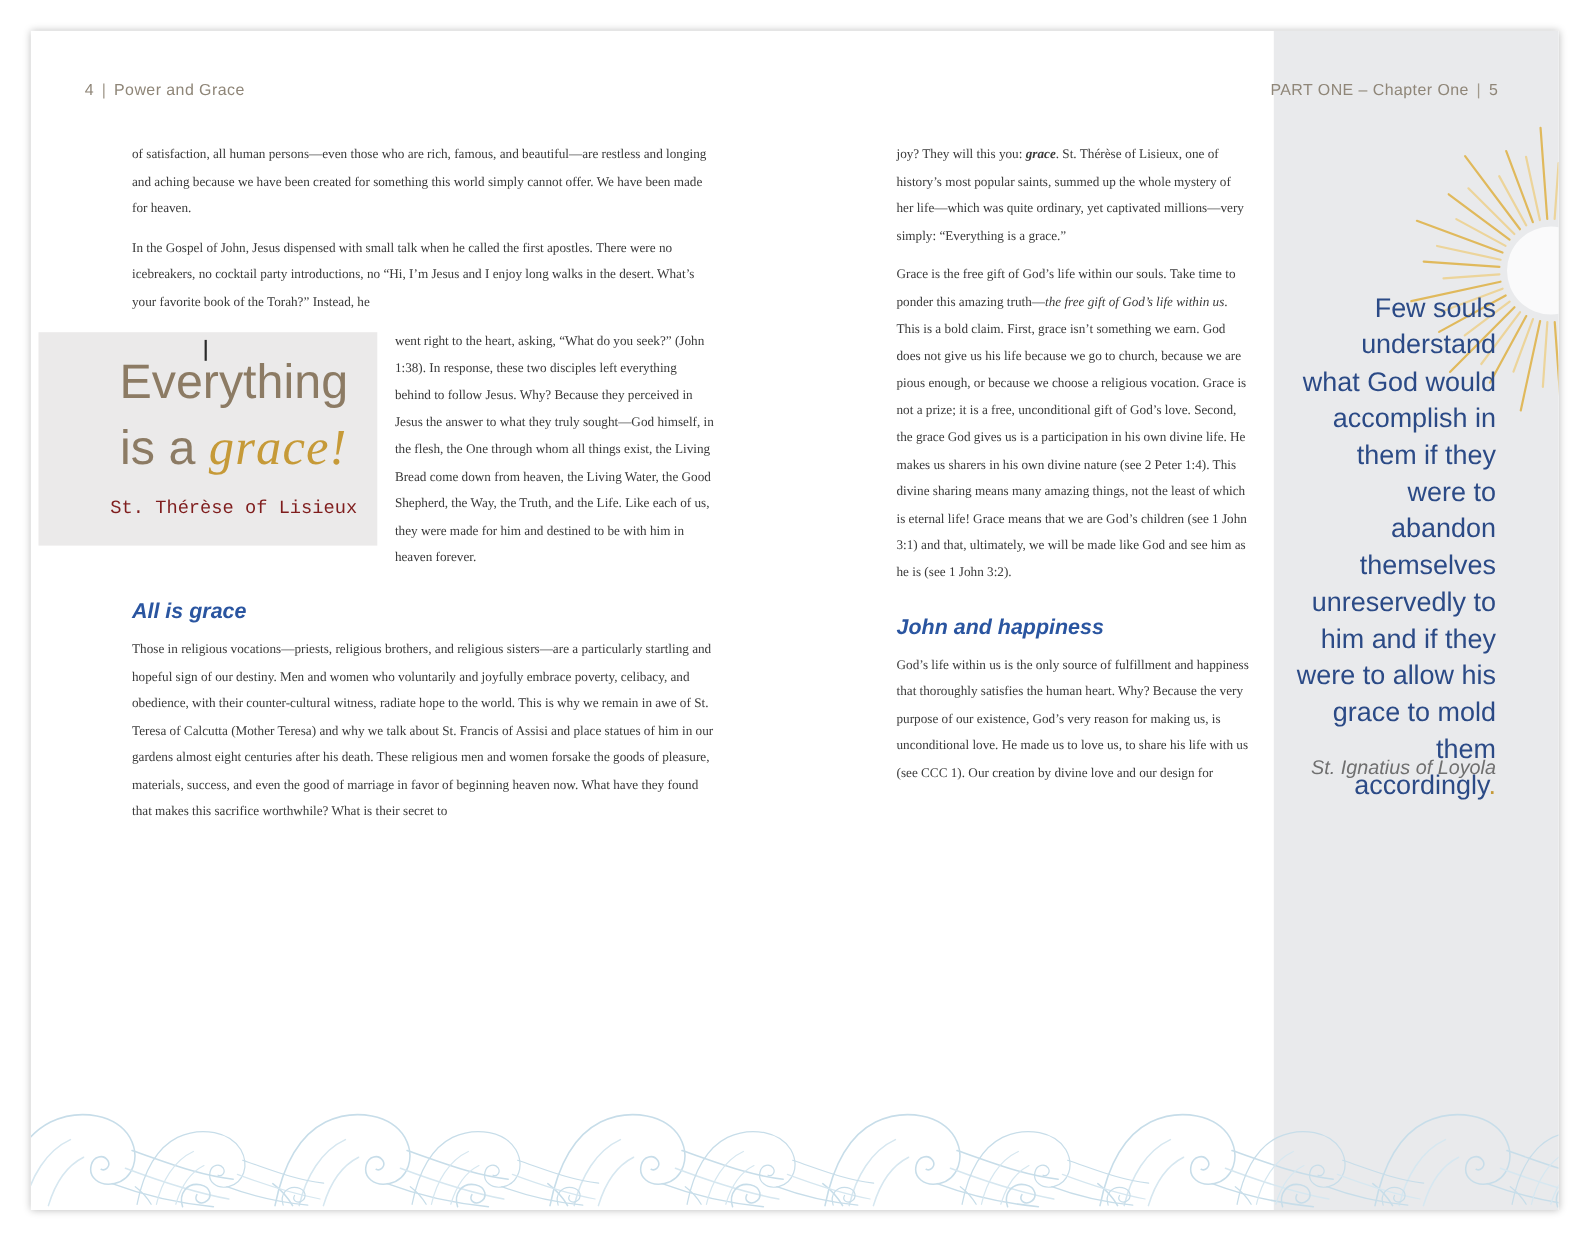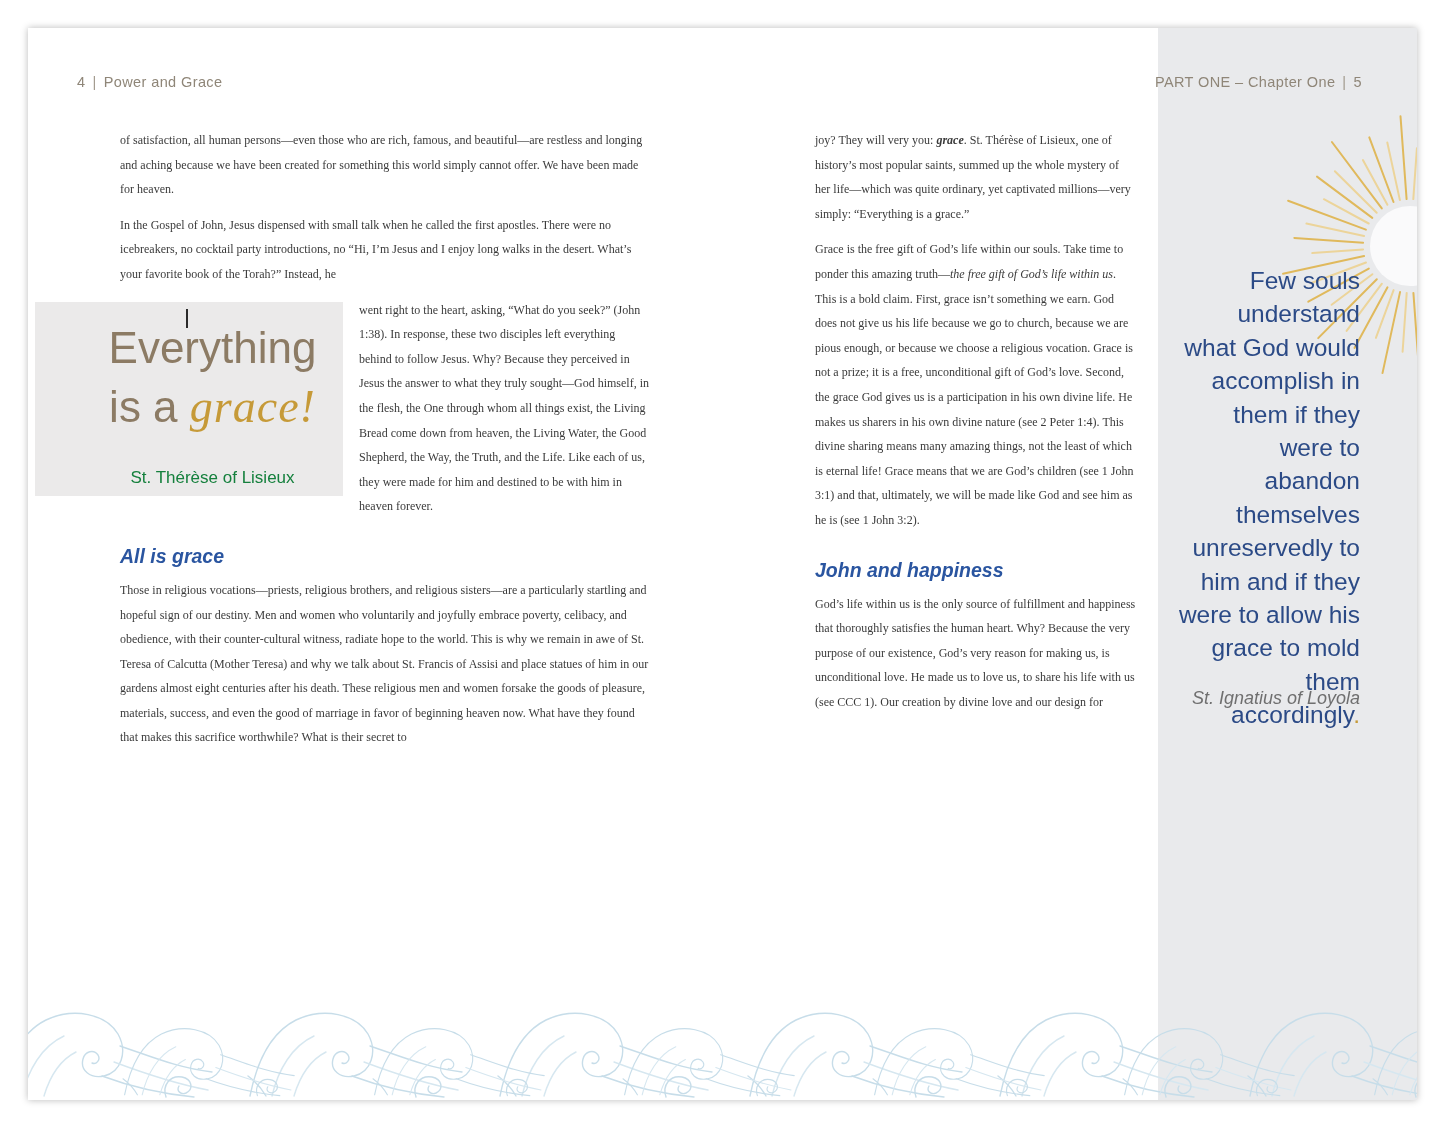--- a/index.html
+++ b/index.html
@@ -47,22 +47,22 @@
   }
   .callout-title{
     font-family:"Liberation Sans",sans-serif;font-size:44px;line-height:59px;
     color:#8c7b64;
   }
   .callout-script{
     font-family:Liberation Serif, serif;font-style:italic;font-size:46px;
     color:#c69a38;letter-spacing:1px;
   }
   .callout-attr{
-    margin-top:32px;font-family:Liberation Sans, sans-serif;font-size:17px;
-    color:#15803d;
+    margin-top:16px;font-family:Liberation Mono, monospace;font-size:17px;
+    color:#7f1d1d;
   }
   
   .seg-i{font-style:italic;}
   .seg-bi{font-style:italic;font-weight:bold;}
   .seg-gold{color:#c69a38;}
   
   .caret{position:absolute;left:158px;top:281px;width:2px;height:19px;background:#2b2b2b;}
   
   .waves{position:absolute;left:0;bottom:0;width:1389px;height:90px;}
 </style>
@@ -152,21 +152,21 @@
       <div class="callout-title">Everything</div>
       <div class="callout-title"><span>is a</span> <span class="callout-script">grace!</span></div>
       <div class="callout-attr">St. Thérèse of Lisieux</div>
     </div>
     <p>went right to the heart, asking, “What do you seek?” (John 1:38). In response, these two disciples left everything behind to follow Jesus. Why? Because they perceived in Jesus the answer to what they truly sought—God himself, in the flesh, the One through whom all things exist, the Living Bread come down from heaven, the Living Water, the Good Shepherd, the Way, the Truth, and the Life. Like each of us, they were made for him and destined to be with him in heaven forever.</p>
     <div class="section-head">All is grace</div>
     <p>Those in religious vocations—priests, religious brothers, and religious sisters—are a particularly startling and hopeful sign of our destiny. Men and women who voluntarily and joyfully embrace poverty, celibacy, and obedience, with their counter-cultural witness, radiate hope to the world. This is why we remain in awe of St. Teresa of Calcutta (Mother Teresa) and why we talk about St. Francis of Assisi and place statues of him in our gardens almost eight centuries after his death. These religious men and women forsake the goods of pleasure, materials, success, and even the good of marriage in favor of beginning heaven now. What have they found that makes this sacrifice worthwhile? What is their secret to</p>
   </div>
 
   <div class="col col-mid">
-    <p><span>joy? They will very you: </span><span class="seg-bi">grace</span><span>. St. Thérèse of Lisieux, one of history’s most popular saints, summed up the whole mystery of her life—which was quite ordinary, yet captivated millions—very simply: “Everything is a grace.”</span></p>
+    <p><span>joy? They will this you: </span><span class="seg-bi">grace</span><span>. St. Thérèse of Lisieux, one of history’s most popular saints, summed up the whole mystery of her life—which was quite ordinary, yet captivated millions—very simply: “Everything is a grace.”</span></p>
     <p><span>Grace is the free gift of God’s life within our souls. Take time to ponder this amazing truth—</span><span class="seg-i">the free gift of God’s life within us</span><span>. This is a bold claim. First, grace isn’t something we earn. God does not give us his life because we go to church, because we are pious enough, or because we choose a religious vocation. Grace is not a prize; it is a free, unconditional gift of God’s love. Second, the grace God gives us is a participation in his own divine life. He makes us sharers in his own divine nature (see 2 Peter 1:4). This divine sharing means many amazing things, not the least of which is eternal life! Grace means that we are God’s children (see 1 John 3:1) and that, ultimately, we will be made like God and see him as he is (see 1 John 3:2).</span></p>
     <div class="section-head">John and happiness</div>
     <p>God’s life within us is the only source of fulfillment and happiness that thoroughly satisfies the human heart. Why? Because the very purpose of our existence, God’s very reason for making us, is unconditional love. He made us to love us, to share his life with us (see CCC 1). Our creation by divine love and our design for</p>
   </div>
 
   <div class="caret"></div>
 
   <svg class="waves" viewBox="0 0 1389 90">
     <defs>
       <g id="wave-motif" fill="none" stroke="#c7dde9" stroke-width="1.4" stroke-linecap="round">

